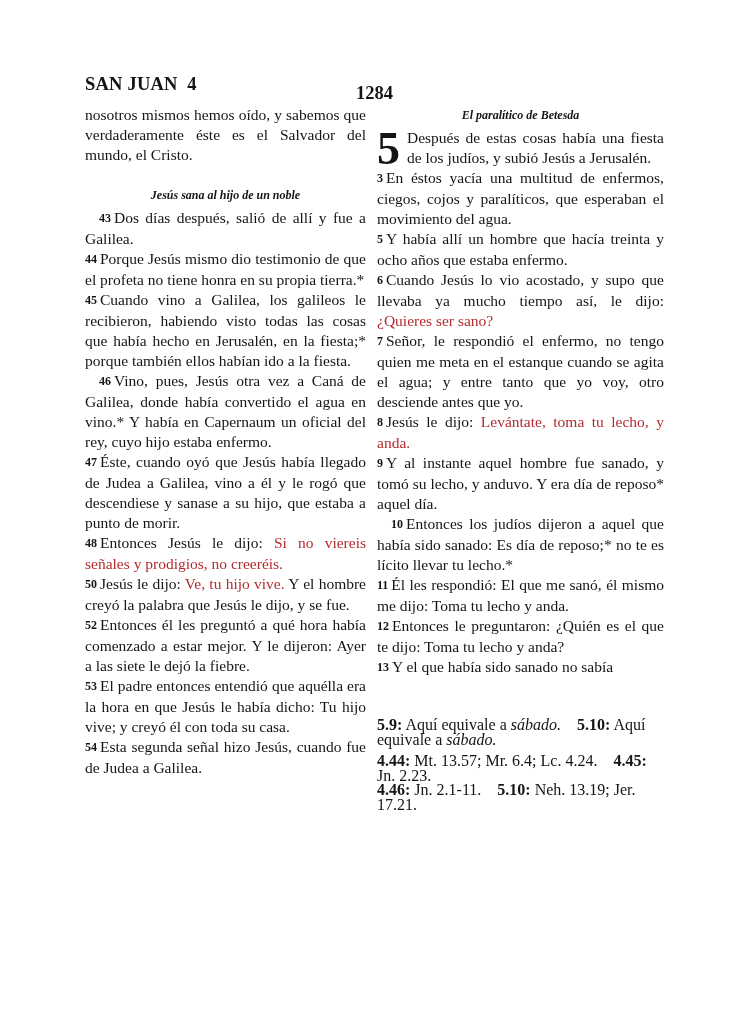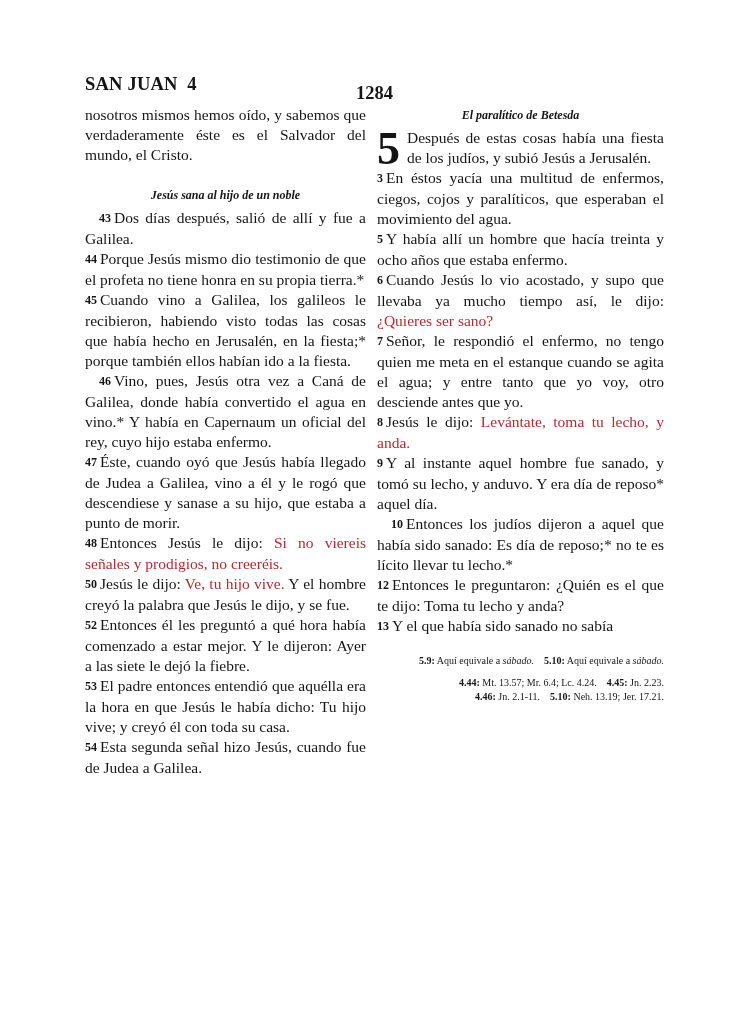--- a/index.html
+++ b/index.html
@@ -34,21 +34,21 @@
     font-size:12px;margin:0 0 3px 0;line-height:20px;
   }
   .spacer{height:20px;}
   p.chapter-para{margin:0;}
   .drop-cap{
     float:left;font-weight:bold;font-size:46px;line-height:34px;
     margin:4px 7px 0 0;
   }
   .red-letter{color:var(--red-letter,#b32b30);}
   .footnotes{
-    margin-top:17px;font-size:10px;line-height:14.5px;text-align:right;
+    margin-top:40px;font-size:16px;line-height:14.5px;text-align:left;
   }
   .fn-para{margin:0;}
   .fn-para.gap{margin-top:7px;}
   .fn-ref{font-weight:bold;}
   .fn-italic{font-style:italic;}
 </style>
 </head>
 <body>
 
 <div class="page">
@@ -75,20 +75,21 @@
     <div class="col col-right">
         <h3 class="section-heading">El paralítico de Betesda</h3>
         <p class="chapter-para"><span class="drop-cap">5</span><span>Después de estas cosas había una fiesta de los judíos, y subió Jesús a Jerusalén.</span></p>
         <p class="verse"><span class="verse-num">3</span><span>En éstos yacía una multitud de enfermos, ciegos, cojos y paralíticos, que esperaban el movimiento del agua.</span></p>
         <p class="verse"><span class="verse-num">5</span><span>Y había allí un hombre que hacía treinta y ocho años que estaba enfermo.</span></p>
         <p class="verse"><span class="verse-num">6</span><span>Cuando Jesús lo vio acostado, y supo que llevaba ya mucho tiempo así, le dijo: </span><span class="red-letter">¿Quieres ser sano?</span></p>
         <p class="verse"><span class="verse-num">7</span><span>Señor, le respondió el enfermo, no tengo quien me meta en el estanque cuando se agita el agua; y entre tanto que yo voy, otro desciende antes que yo.</span></p>
         <p class="verse"><span class="verse-num">8</span><span>Jesús le dijo: </span><span class="red-letter">Levántate, toma tu lecho, y anda.</span></p>
         <p class="verse"><span class="verse-num">9</span><span>Y al instante aquel hombre fue sanado, y tomó su lecho, y anduvo. Y era día de reposo* aquel día.</span></p>
         <p class="verse indent"><span class="verse-num">10</span><span>Entonces los judíos dijeron a aquel que había sido sanado: Es día de reposo;* no te es lícito llevar tu lecho.*</span></p>
+        <p class="verse"><span class="verse-num">11</span><span>Él les respondió: El que me sanó, él mismo me dijo: Toma tu lecho y anda.</span></p>
         <p class="verse"><span class="verse-num">12</span><span>Entonces le preguntaron: ¿Quién es el que te dijo: Toma tu lecho y anda?</span></p>
         <p class="verse"><span class="verse-num">13</span><span>Y el que había sido sanado no sabía</span></p>
         <div class="footnotes">
           <p class="fn-para"><span class="fn-ref">5.9:</span><span> Aquí equivale a </span><span class="fn-italic">sábado.</span><span> </span><span class="fn-ref">5.10:</span><span> Aquí equivale a </span><span class="fn-italic">sábado.</span></p>
           <p class="fn-para gap"><span class="fn-ref">4.44:</span><span> Mt. 13.57; Mr. 6.4; Lc. 4.24. </span><span class="fn-ref">4.45:</span><span> Jn. 2.23.</span></p>
           <p class="fn-para"><span class="fn-ref">4.46:</span><span> Jn. 2.1-11. </span><span class="fn-ref">5.10:</span><span> Neh. 13.19; Jer. 17.21.</span></p>
         </div>
       </div>
   </div>
 </div>

